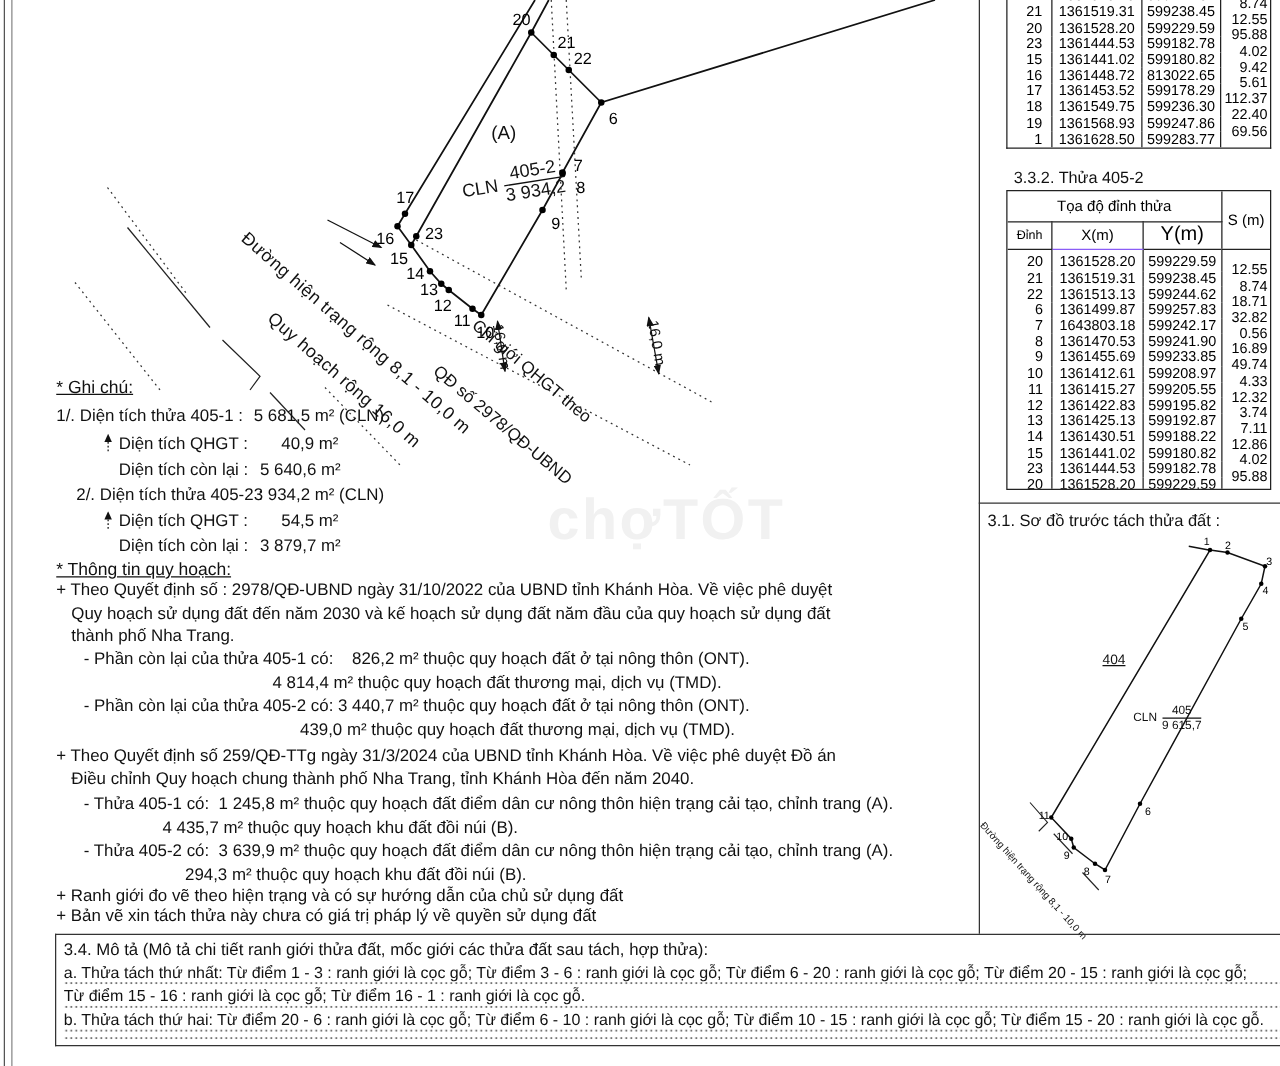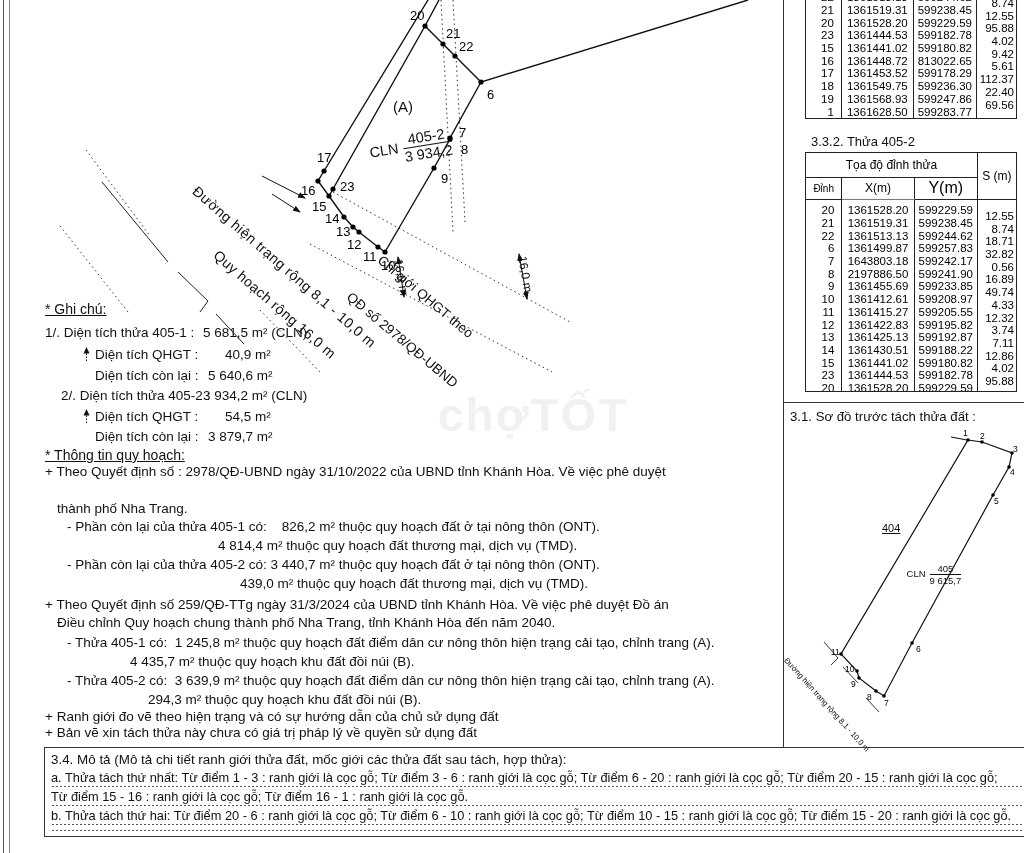--- a/index.html
+++ b/index.html
@@ -312,21 +312,21 @@
           <tr>
             <td class="c-d">7</td>
             <td class="c-x">1643803.18</td>
             <td class="c-y">599242.17</td>
             <td class="c-s">
               <span class="sv">32.82</span>
             </td>
           </tr>
           <tr>
             <td class="c-d">8</td>
-            <td class="c-x">2197886.50</td>
+            <td class="c-x">1361470.53</td>
             <td class="c-y">599241.90</td>
             <td class="c-s">
               <span class="sv">0.56</span>
             </td>
           </tr>
           <tr>
             <td class="c-d">9</td>
             <td class="c-x">1361455.69</td>
             <td class="c-y">599233.85</td>
             <td class="c-s">
@@ -454,20 +454,21 @@
     <span style="left:50px;">Diện tích QHGT :</span>
     <span style="left:180px;">54,5 m²</span>
   </div>
   <div class="note-row" style="top:429px;">
     <span style="left:50px;">Diện tích còn lại :</span>
     <span style="left:163px;">3 879,7 m²</span>
   </div>
 
   <div class="abs sec-head" style="left:45px;top:447px;font-size:14px;">* Thông tin quy hoạch:</div>
   <div class="plan-line" style="left:45px;top:464px;">+ Theo Quyết định số : 2978/QĐ-UBND ngày 31/10/2022 của UBND tỉnh Khánh Hòa. Về việc phê duyệt</div>
+  <div class="plan-line" style="left:57px;top:483px;">Quy hoạch sử dụng đất đến năm 2030 và kế hoạch sử dụng đất năm đầu của quy hoạch sử dụng đất</div>
   <div class="plan-line" style="left:57px;top:501px;">thành phố Nha Trang.</div>
   <div class="plan-line" style="left:67px;top:519px;">- Phần còn lại của thửa 405-1 có:    826,2 m² thuộc quy hoạch đất ở tại nông thôn (ONT).</div>
   <div class="plan-line" style="left:218px;top:538px;">4 814,4 m² thuộc quy hoạch đất thương mại, dịch vụ (TMD).</div>
   <div class="plan-line" style="left:67px;top:557px;">- Phần còn lại của thửa 405-2 có: 3 440,7 m² thuộc quy hoạch đất ở tại nông thôn (ONT).</div>
   <div class="plan-line" style="left:240px;top:576px;">439,0 m² thuộc quy hoạch đất thương mại, dịch vụ (TMD).</div>
   <div class="plan-line" style="left:45px;top:597px;">+ Theo Quyết định số 259/QĐ-TTg ngày 31/3/2024 của UBND tỉnh Khánh Hòa. Về việc phê duyệt Đồ án</div>
   <div class="plan-line" style="left:57px;top:615px;">Điều chỉnh Quy hoạch chung thành phố Nha Trang, tỉnh Khánh Hòa đến năm 2040.</div>
   <div class="plan-line" style="left:67px;top:635px;">- Thửa 405-1 có:  1 245,8 m² thuộc quy hoạch đất điểm dân cư nông thôn hiện trạng cải tạo, chỉnh trang (A).</div>
   <div class="plan-line" style="left:130px;top:654px;">4 435,7 m² thuộc quy hoạch khu đất đồi núi (B).</div>
   <div class="plan-line" style="left:67px;top:673px;">- Thửa 405-2 có:  3 639,9 m² thuộc quy hoạch đất điểm dân cư nông thôn hiện trạng cải tạo, chỉnh trang (A).</div>

